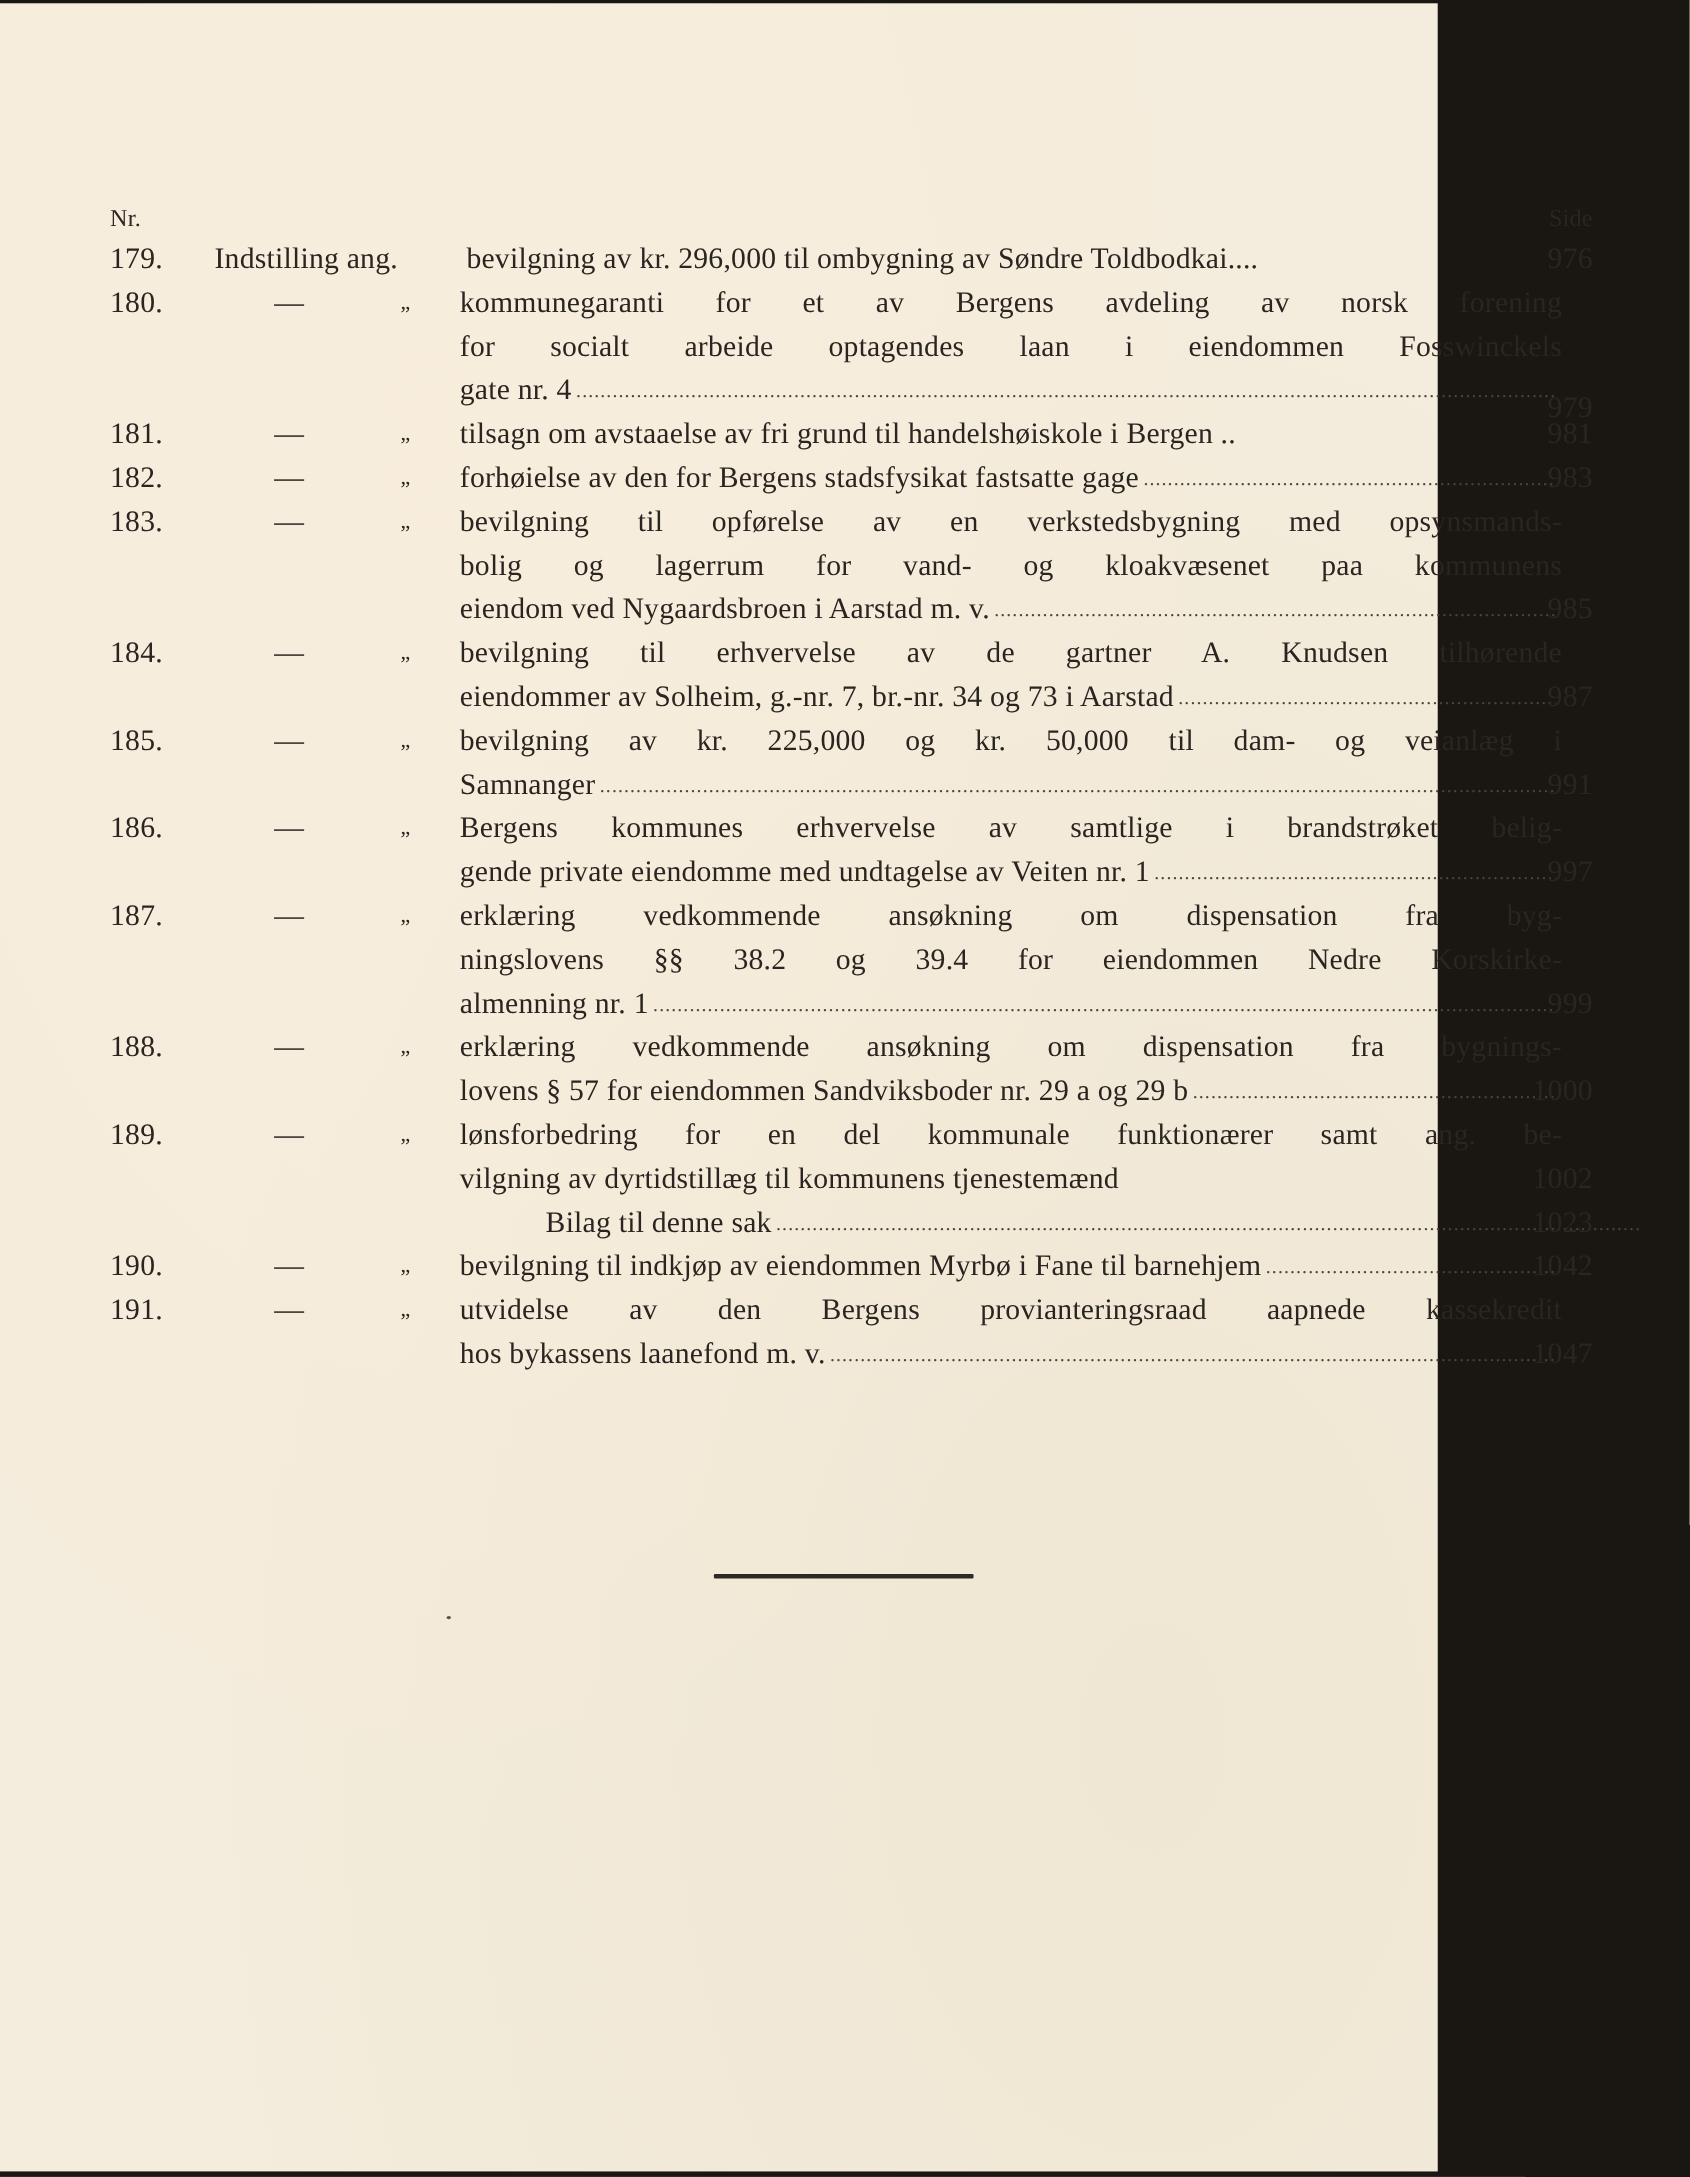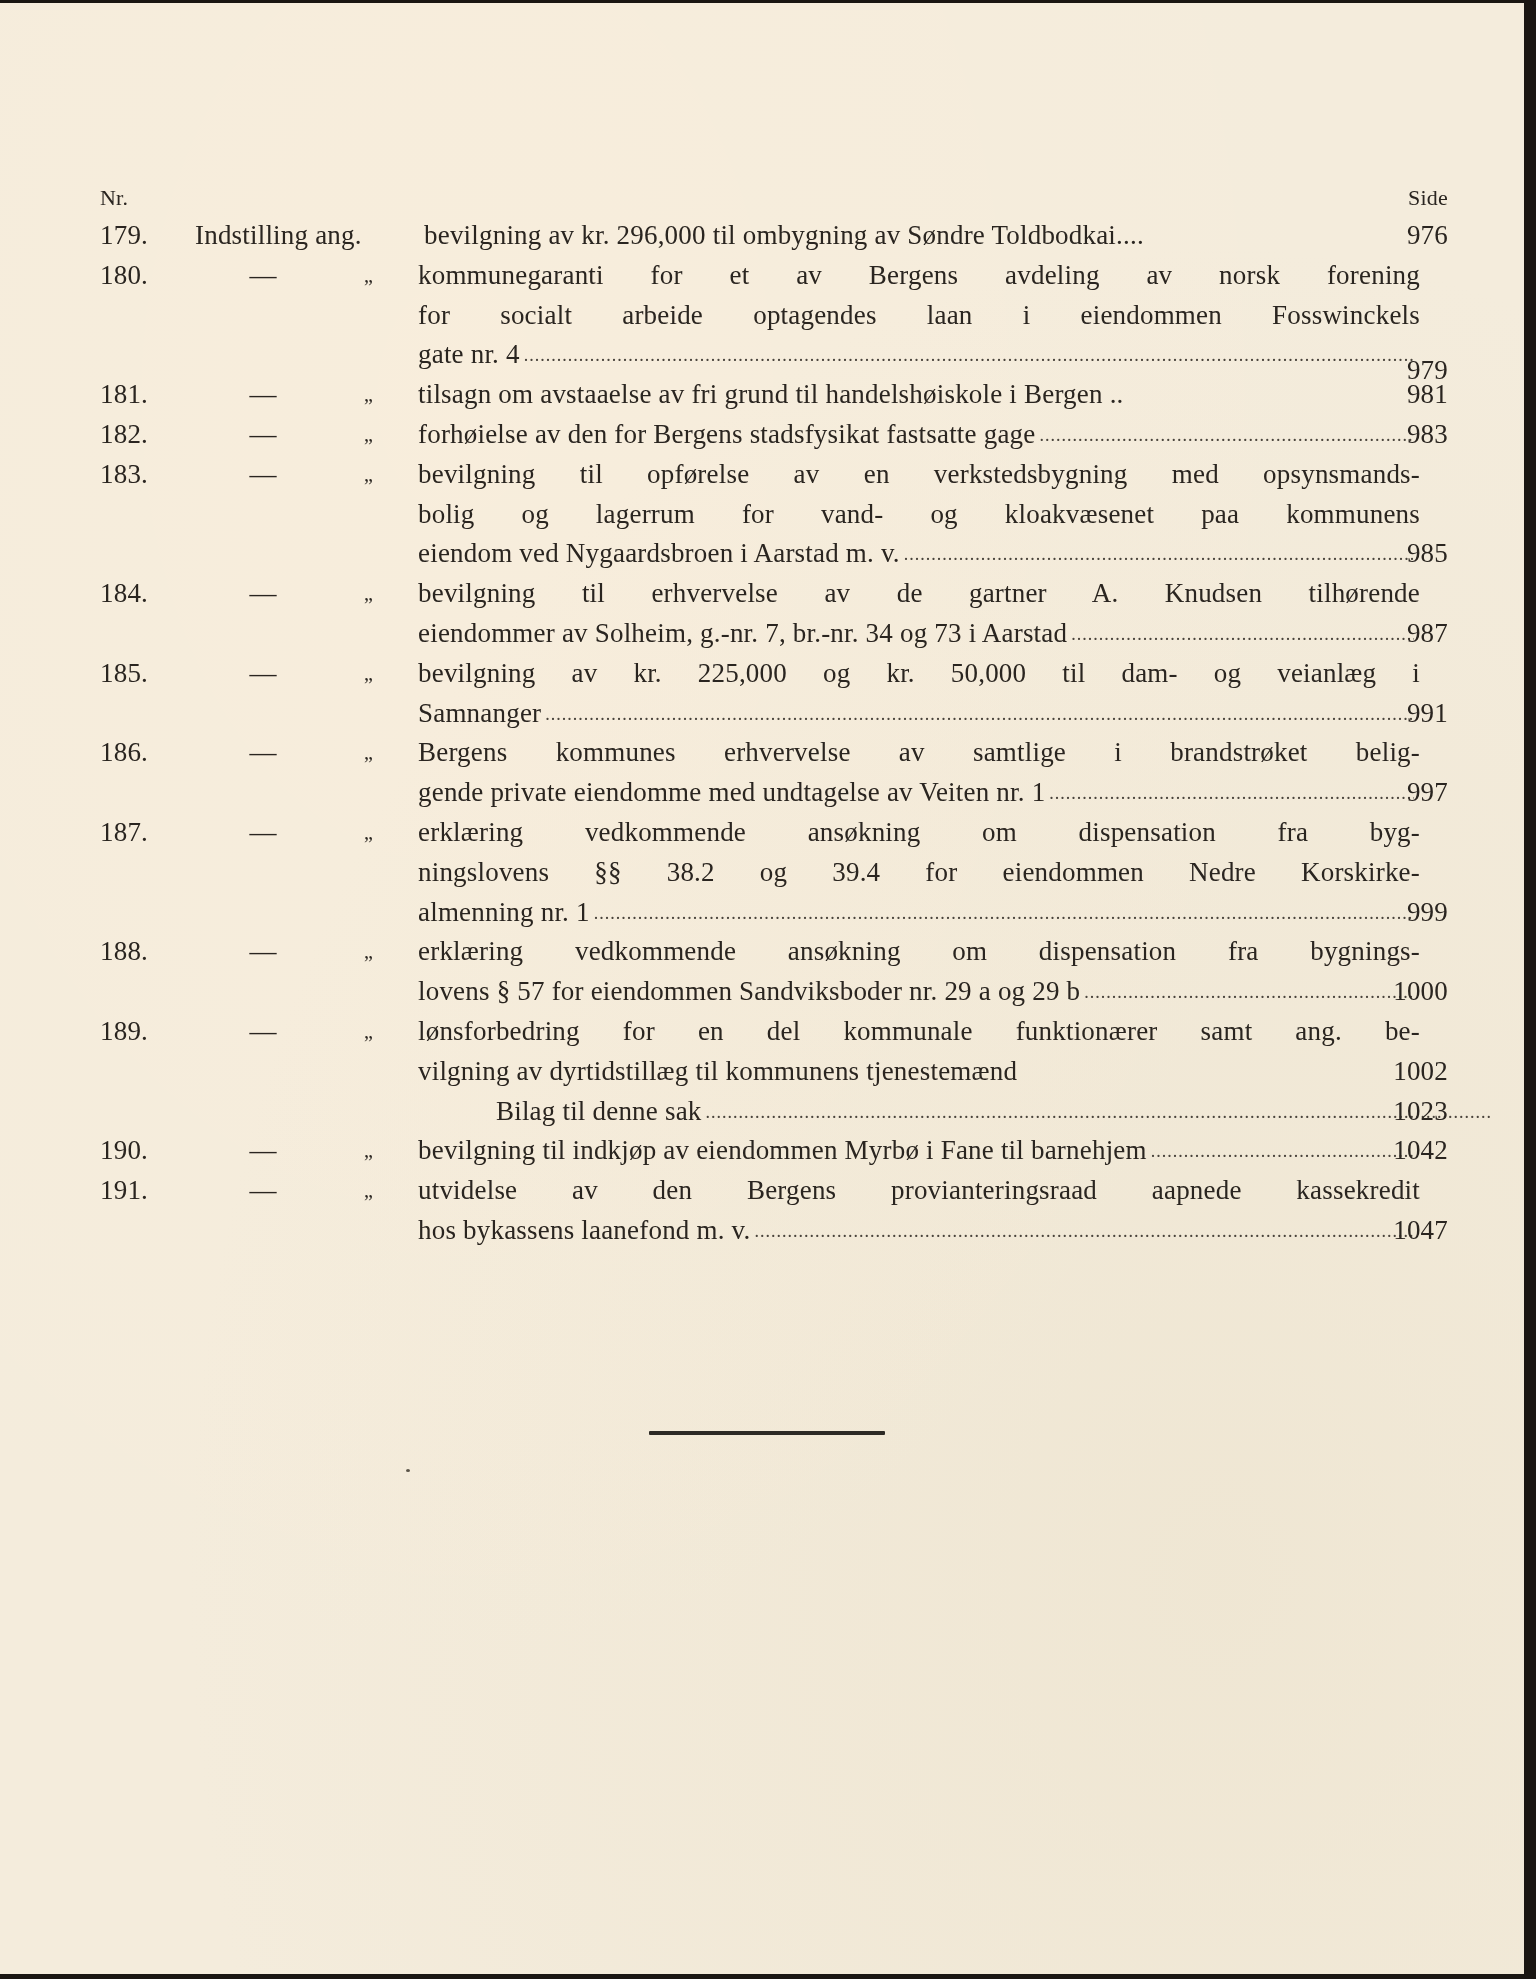--- a/index.html
+++ b/index.html
@@ -12,21 +12,21 @@
       background: #1a1612;
       position: relative;
       overflow: hidden;
       font-family: "Liberation Serif", "DejaVu Serif", serif;
       color: #2a2520;
     }
     .page {
       position: absolute;
       left: 0;
       top: 3px;
-      width: 1524px;
+      width: 1307px;
       height: 1971px;
       background: #f4ecdc;
       background-image:
         radial-gradient(ellipse at 30% 20%, rgba(255,240,220,0.35), rgba(0,0,0,0) 60%),
         radial-gradient(ellipse at 80% 80%, rgba(230,220,195,0.35), rgba(0,0,0,0) 60%);
     }
     .toc {
       position: absolute;
       left: 0;
       top: 0;

